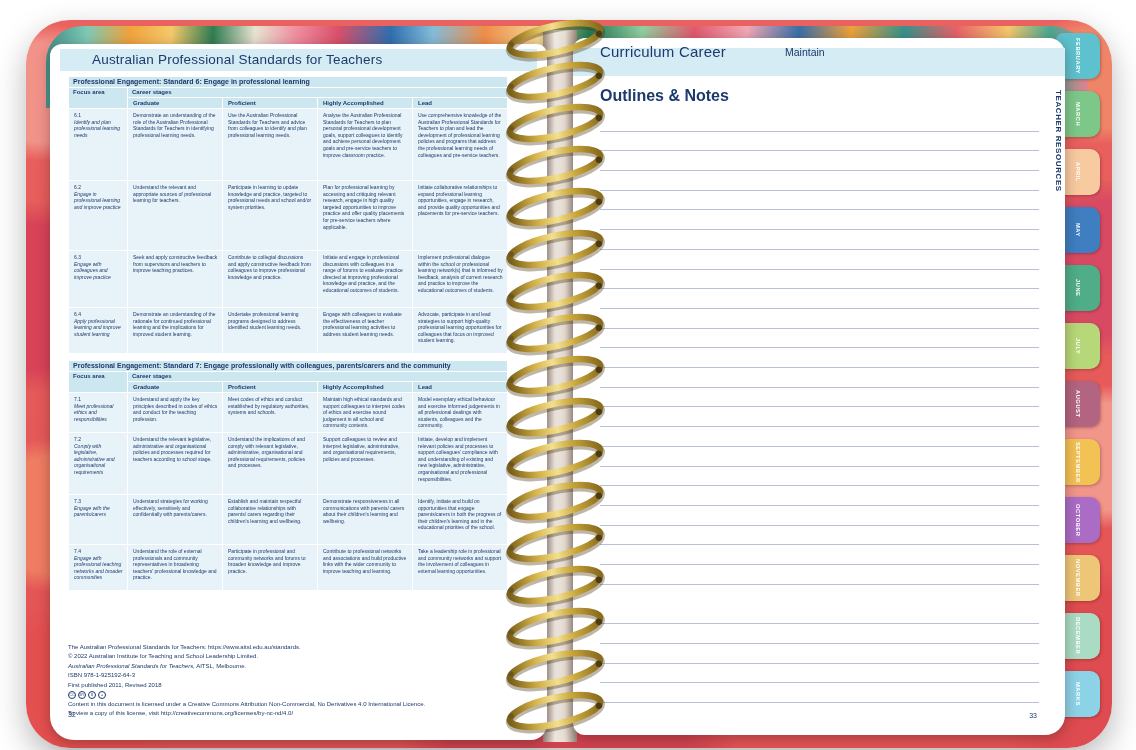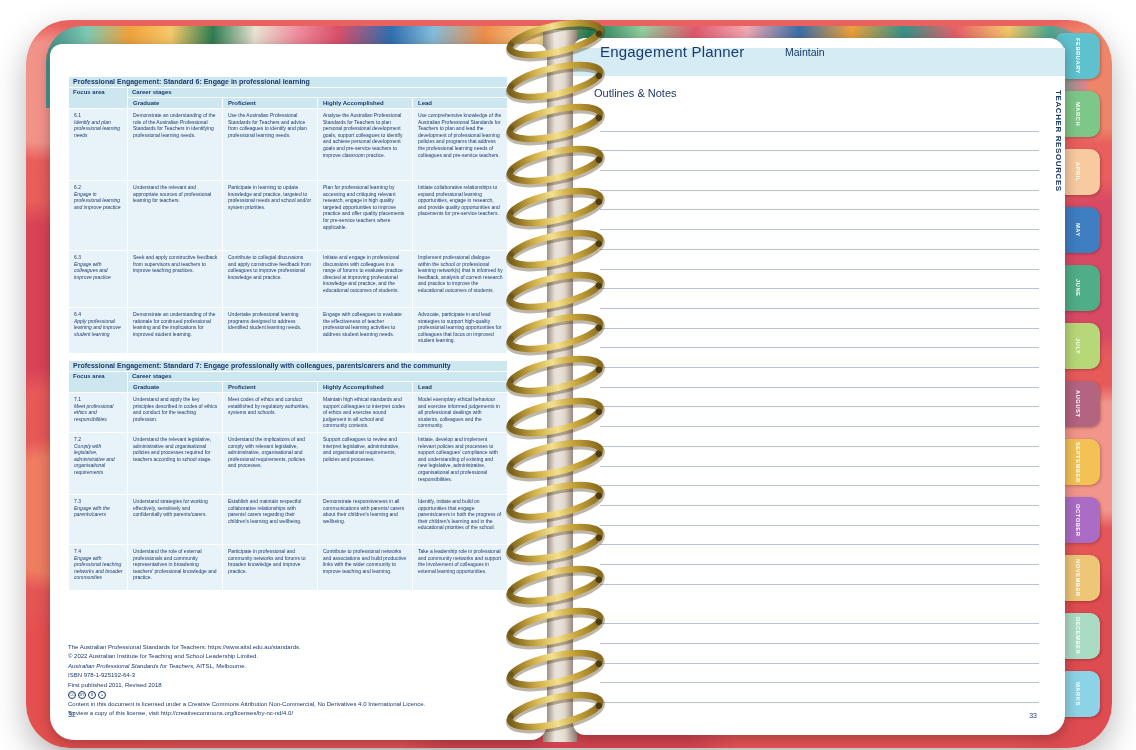--- a/index.html
+++ b/index.html
@@ -58,21 +58,21 @@
   .cc-row { display:flex; gap:2px; margin:1px 0; }
   .cc-badge { width:8px; height:8px; border:1px solid #1c3a6b; border-radius:50%;
     font-size:3.6px; line-height:6px; text-align:center; color:#1c3a6b; }
   .pagenum { position:absolute; font-size:7px; color:#1c3a6b; }
   .lp-num { left:18px; bottom:22px; } .rp-num { right:28px; bottom:16px; }
 
   
   .rp-band { position:absolute; left:0; right:0; top:10px; height:28px; background:#d5ecf5; }
   .rp-title { position:absolute; left:27px; top:5px; font-size:15px; color:#1c3a6b; letter-spacing:.2px; }
   .rp-subject { position:absolute; left:212px; top:8px; font-size:10.5px; color:#1c3a6b; }
-  .rp-section { position:absolute; left:21px; top:49px; font-size:11px; color:#1c3a6b; }
+  .rp-section { position:absolute; left:27px; top:49px; font-size:16px; color:#1c3a6b;font-weight:bold; }
   .rp-lines { position:absolute; left:27px; right:26px; top:74px; height:592px;
     background:repeating-linear-gradient(to bottom, transparent 0 18.7px, #b8c2d4 18.7px 19.7px); }
   .rp-side-label { position:absolute; right:2px; top:52px; writing-mode:vertical-rl;
     font-size:8px; font-weight:bold; letter-spacing:.6px; color:#1c3a6b; }
 
   
   .tabs { position:absolute; left:1056px; top:33px; z-index:3; }
   .tab { width:44px; height:46px; margin-bottom:12px; border-radius:7px 10px 10px 7px;
     display:flex; align-items:center; justify-content:center; box-shadow:1px 1px 3px rgba(60,10,10,.3); }
   .tab span { writing-mode:vertical-rl; font-size:5.8px; font-weight:bold; letter-spacing:.5px;
@@ -83,20 +83,23 @@
 </style>
 </head>
 <body>
 
 <div class="stage">
 
   <div class="book"></div>
   <div class="top-art"></div>
 
   <div class="page left-page">
+    <div class="lp-band">
+      <div class="lp-title">Australian Professional Standards for Teachers</div>
+    </div>
     <div class="lp-body">
       <table class="std" id="t1">
         <colgroup>
             <col class="c-focus">
             <col>
             <col>
             <col>
             <col>
           </colgroup>
         <thead>
@@ -352,21 +355,21 @@
       <g transform="rotate(-12 56 697)">
        <ellipse cx="56" cy="699" rx="46" ry="13" fill="none" stroke="rgba(70,50,10,0.35)" stroke-width="9"></ellipse>
        <ellipse cx="56" cy="697" rx="46" ry="13" fill="none" stroke="url(#goldGrad)" stroke-width="6.5"></ellipse>
        <circle cx="100" cy="701" r="3.2" fill="#4a3b14"></circle>
        <circle cx="12" cy="693" r="2.6" fill="#6b5620"></circle>
      </g>
     </svg>
 
   <div class="page right-page">
     <div class="rp-band"></div>
-    <div class="rp-title">Engagement Planner</div>
+    <div class="rp-title">Curriculum Career</div>
     <div class="rp-subject">Maintain</div>
     <div class="rp-section">Outlines &amp; Notes</div>
     <div class="rp-lines"></div>
     <div class="rp-side-label">TEACHER RESOURCES</div>
     <div class="pagenum rp-num">33</div>
   </div>
 
   <div class="tabs" id="tabs">
       <div class="tab" style="background: rgb(94, 194, 206);">
         <span>FEBRUARY</span>

